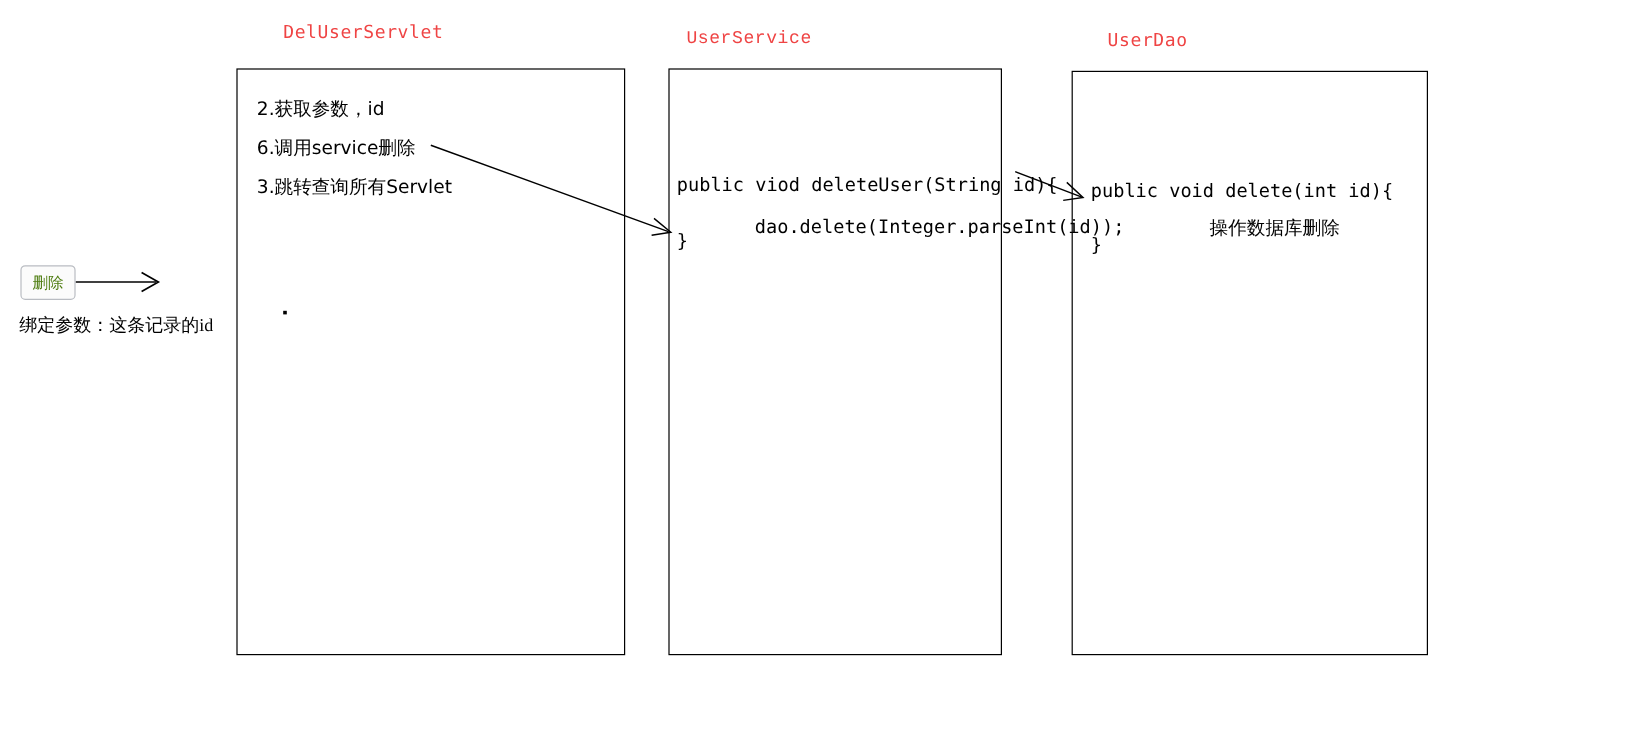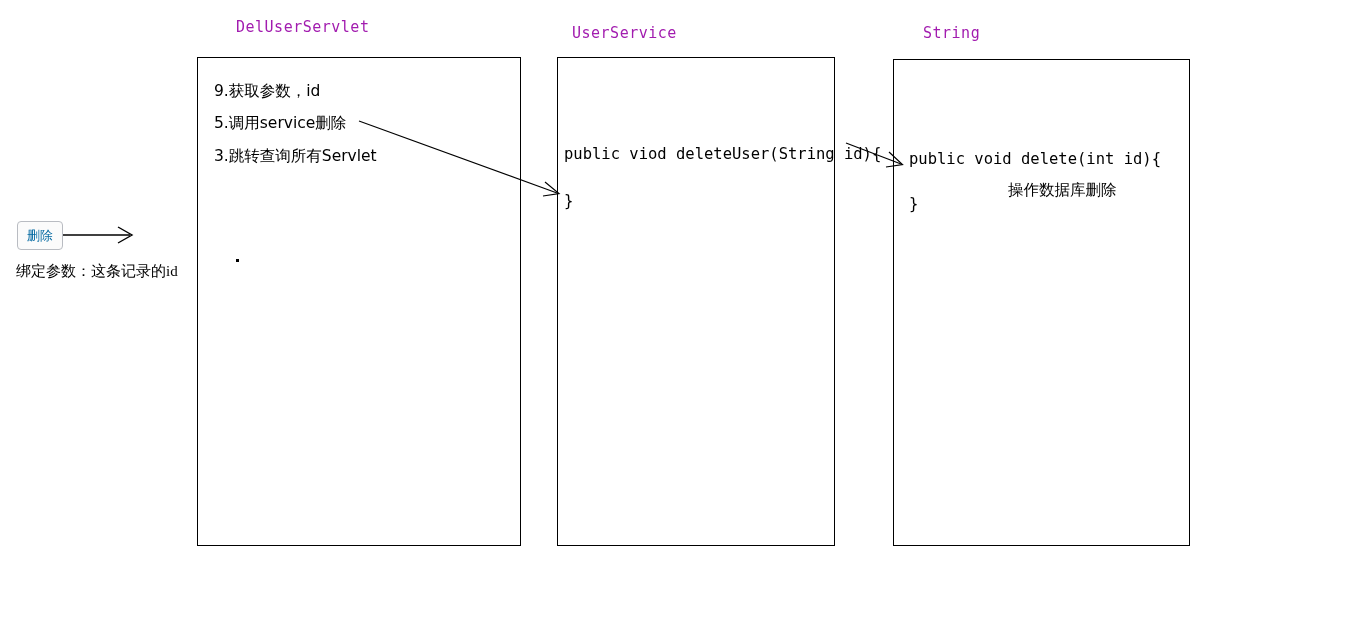--- a/index.html
+++ b/index.html
@@ -12,21 +12,21 @@
     width: 1360px;
     height: 620px;
     background: #ffffff;
     overflow: hidden;
     font-family: "DejaVu Sans Mono", monospace;
   }
   .box-title {
     position: absolute;
     font-family: "DejaVu Sans Mono", monospace;
     font-size: 15px;
-    color: #a21caf;
+    color: #ef4444;
     white-space: nowrap;
     letter-spacing: 0.5px;
   }
   .class-box {
     position: absolute;
     border: 1.6px solid #000000;
     background: transparent;
     box-sizing: border-box;
   }
   .code-line {
@@ -56,21 +56,21 @@
     height: 29px;
     background: #fbfbfb;
     border: 1px solid #b9bcc2;
     border-radius: 4px;
     box-sizing: border-box;
     display: flex;
     align-items: center;
     justify-content: center;
     font-family: "DejaVu Sans", sans-serif;
     font-size: 13px;
-    color: #0369a1;
+    color: #4d7c0f;
     cursor: pointer;
     padding: 0;
   }
   .bind-note {
     position: absolute;
     left: 16px;
     top: 262px;
     font-family: Liberation Serif, serif;
     font-size: 15px;
     color: #000000;
@@ -112,31 +112,32 @@
     </g>
 
     <g>
       <line x1="846" y1="143" x2="901" y2="164" stroke="#000000" stroke-width="1.2"></line>
       <polyline points="889,152 902.5,164.5 886,167" fill="none" stroke="#000000" stroke-width="1.2"></polyline>
     </g>
   </svg>
 
   <div class="box-title" style="left:236px; top:18px;">DelUserServlet</div>
   <div class="class-box" style="left:197px; top:57px; width:324px; height:489px;"></div>
-  <div class="step-line cn" style="left:214px; top:81px;">9.获取参数，id</div>
-  <div class="step-line cn" style="left:214px; top:113px;">5.调用service删除</div>
+  <div class="step-line cn" style="left:214px; top:81px;">2.获取参数，id</div>
+  <div class="step-line cn" style="left:214px; top:113px;">6.调用service删除</div>
   <div class="step-line cn" style="left:214px; top:146px;">3.跳转查询所有Servlet</div>
   <div class="dot"></div>
 
-  <div class="box-title" style="left:572px; top:24px;">UserService</div>
+  <div class="box-title" style="left:572px; top:24px;font-family:Liberation Mono, monospace;">UserService</div>
   <div class="class-box" style="left:557px; top:57px; width:278px; height:489px;"></div>
   <div class="code-line" style="left:564px; top:145px;">public viod deleteUser(String id){</div>
+  <div class="code-line" style="left:629px; top:180px;">dao.delete(Integer.parseInt(id));</div>
   <div class="code-line" style="left:564px; top:192px;">}</div>
 
-  <div class="box-title" style="left:923px; top:24px;">String</div>
+  <div class="box-title" style="left:923px; top:24px;">UserDao</div>
   <div class="class-box" style="left:893px; top:59px; width:297px; height:487px;"></div>
   <div class="code-line" style="left:909px; top:150px;">public void delete(int id){</div>
   <div class="code-line cn" style="left:976px; top:180px;margin-left:32px;">操作数据库删除</div>
   <div class="code-line" style="left:909px; top:195px;">}</div>
 
   <button class="del-button">删除</button>
   <div class="bind-note">绑定参数：这条记录的id</div>
 
 </div>
 

